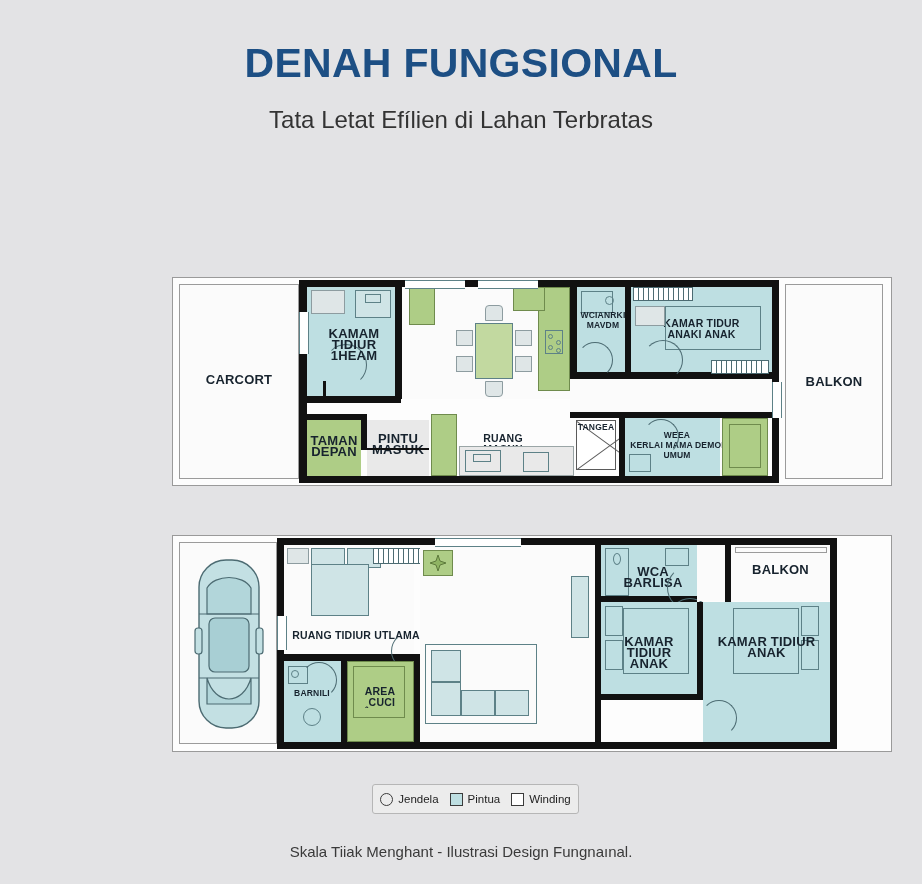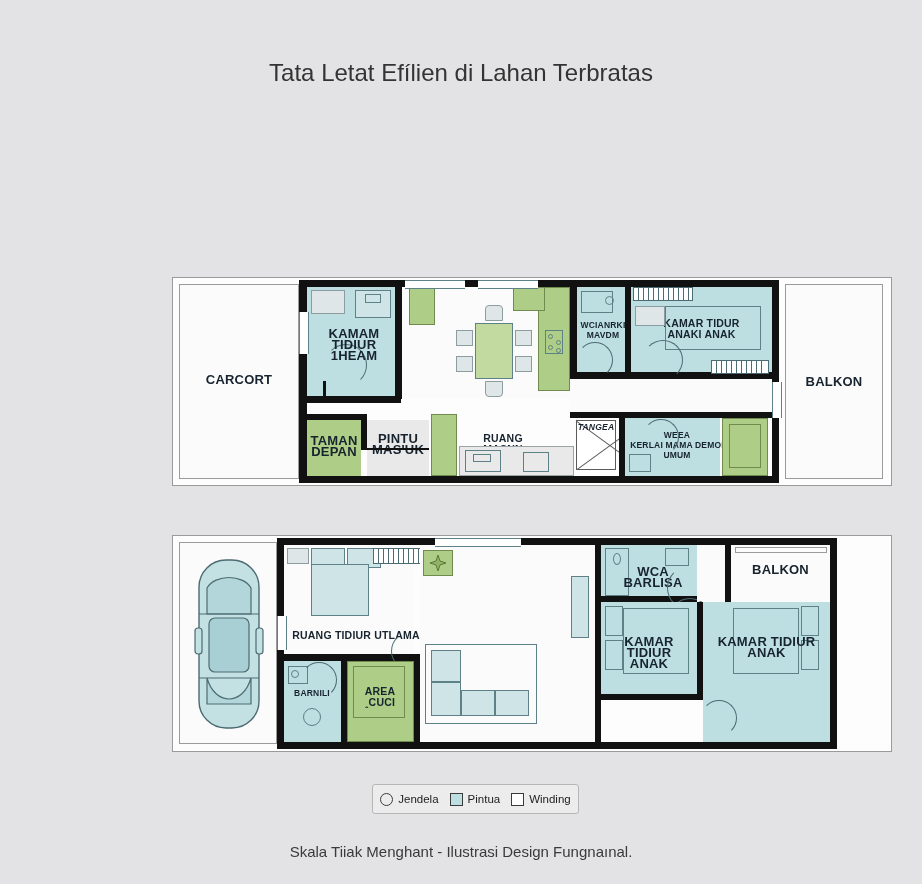--- a/index.html
+++ b/index.html
@@ -113,20 +113,21 @@
     font-size:15px;color:#3a3a3a;
   }
 </style>
 </head>
 <body>
 
 <div class="page">
 
   <div class="header">
     <h1 class="title">
+      <span>DENAH FUNGSIONAL</span>
     </h1>
     <p class="subtitle">Tata Letat Efílien di Lahan Terbratas</p>
   </div>
 
 
   <div class="plan" id="plan1">
 
     <div class="room white" style="left:6px;top:6px;width:120px;height:195px;border:1px solid #9b9b9b;"></div>
     <div class="lbl" style="left:6px;top:96px;width:120px;">CARCORT</div>
 
@@ -189,21 +190,21 @@
 
     <div class="win" style="left:232px;top:2px;width:60px;height:7px;"></div>
     <div class="win" style="left:305px;top:2px;width:60px;height:7px;"></div>
 
     <div class="room cyan" style="left:404px;top:9px;width:52px;height:90px;"></div>
     <div class="wall" style="left:397px;top:9px;width:7px;height:112px;"></div>
     <div class="wall" style="left:404px;top:94px;width:52px;height:7px;"></div>
     <div class="wall" style="left:452px;top:9px;width:6px;height:92px;"></div>
     <div class="fx nofill" style="left:408px;top:13px;width:32px;height:22px;"></div>
     <div class="fx nofill rnd" style="left:432px;top:18px;width:9px;height:9px;"></div>
-    <div class="lbl sm" style="left:402px;top:42px;width:56px;">WCIANRKI
+    <div class="lbl sm" style="left:402px;top:32px;width:56px;">WCIANRKI
 MAVDM</div>
     <div class="swing tr" style="left:404px;top:64px;width:34px;height:34px;"></div>
 
     <div class="room cyan" style="left:458px;top:9px;width:141px;height:90px;"></div>
     <div class="wall" style="left:458px;top:94px;width:141px;height:7px;"></div>
     <div class="lbl big" style="left:458px;top:40px;width:141px;">KAMAR TIDUR
 ANAKI ANAK</div>
     <div class="fx gray" style="left:462px;top:28px;width:30px;height:20px;"></div>
     <div class="fx nofill" style="left:492px;top:28px;width:96px;height:44px;"></div>
     <div class="treads" style="left:460px;top:9px;width:58px;height:12px;">
@@ -231,21 +232,21 @@
       <i style="left:44px"></i>
         <i style="left:49px"></i>
     </div>
     <div class="swing tr" style="left:470px;top:62px;width:38px;height:38px;"></div>
 
     <div class="room white" style="left:397px;top:101px;width:202px;height:33px;"></div>
     <div class="winv" style="left:599px;top:104px;width:8px;height:36px;"></div>
 
     <div class="wall" style="left:397px;top:134px;width:202px;height:6px;"></div>
     <div class="stair" style="left:403px;top:142px;width:40px;height:50px;"></div>
-    <div class="lbl sm" style="left:398px;top:144px;width:50px;font-style:italic;">TANGEA</div>
+    <div class="lbl sm" style="left:398px;top:144px;width:50px;">TANGEA</div>
     <div class="wall" style="left:446px;top:140px;width:6px;height:58px;"></div>
 
     <div class="room cyan" style="left:452px;top:140px;width:95px;height:58px;"></div>
     <div class="lbl sm" style="left:444px;top:152px;width:120px;">WEEA
 KERLAI MAMA DEMOI
 UMUM</div>
     <div class="fx nofill" style="left:456px;top:176px;width:22px;height:18px;"></div>
     <div class="swing tr" style="left:470px;top:141px;width:34px;height:34px;"></div>
 
     <div class="room green" style="left:549px;top:140px;width:46px;height:58px;border:1px solid #6f8b4d;"></div>

